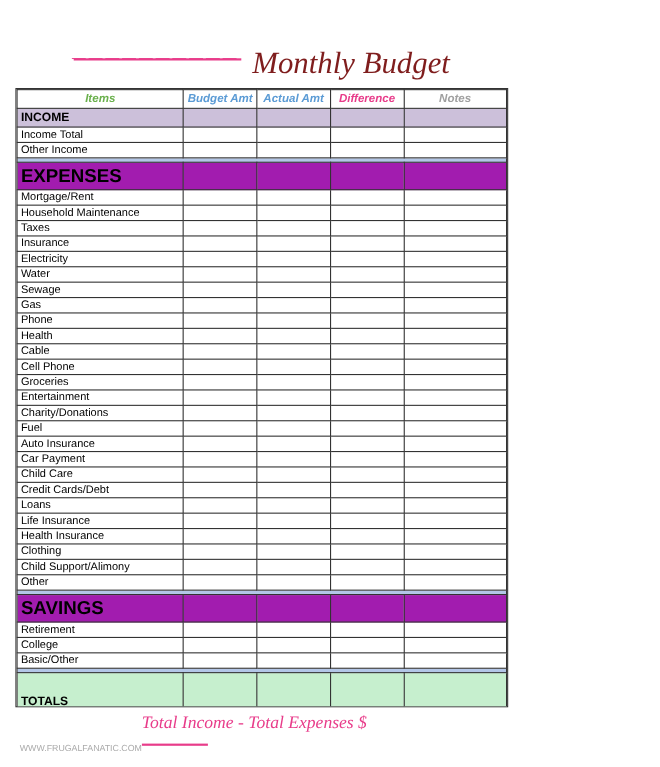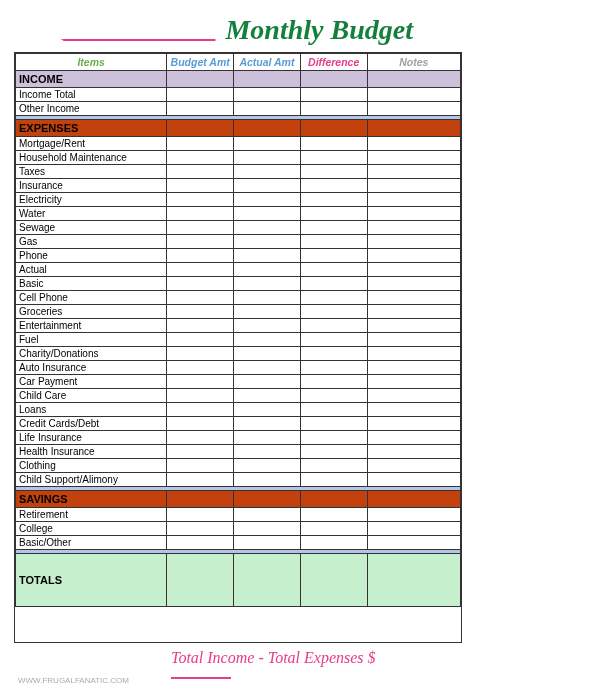--- a/index.html
+++ b/index.html
@@ -29,24 +29,25 @@
       font-size: 22px;
       color: #e83c8a;
       letter-spacing: 3px;
       font-style: italic;
       text-decoration: underline;
       text-decoration-color: #e83c8a;
       font-weight: normal;
     }
     .header-title {
       font-size: 28px;
-      color: #15803d;
+      color: #7f1d1d;
       font-family: Georgia, serif;
       font-style: italic;
-      font-weight: bold;
+      font-weight: normal;
+      margin-top: 28px;
     }
     .table-wrap {
       border: 1.5px solid #333;
       flex: 1;
       display: flex;
       flex-direction: column;
       overflow: hidden;
     }
     table {
       width: 100%;
@@ -71,23 +72,23 @@
     .th-diff { color: #e83c8a; font-style: italic; }
     .th-notes { color: #a0a0a0; font-style: italic; }
 
     tbody tr td {
       border: 1px solid #333;
       padding: 1px 3px;
       font-size: 10px;
       height: 14px;
     }
     .section-header td {
-      background: #c2410c;
+      background: #a21caf;
       font-weight: bold;
-      font-size: 11px;
+      font-size: 17px;
       padding: 2px 3px;
     }
     .section-header-purple td {
       background: #ccc0da;
       font-weight: bold;
       font-size: 11px;
       padding: 2px 3px;
     }
     .gap-row td {
       background: #b3c6e7;
@@ -108,21 +109,20 @@
       padding: 6px 4px 4px 4px;
       display: flex;
       align-items: flex-end;
       justify-content: space-between;
     }
     .footer-formula {
       font-size: 16px;
       color: #e83c8a;
       font-style: italic;
       font-family: Georgia, serif;
-      margin-left: 42px;
     }
     .footer-url {
       font-size: 8px;
       color: #aaa;
     }
     .underline-blank {
       display: inline-block;
       border-bottom: 2px solid #e83c8a;
       width: 60px;
       margin-bottom: 2px;
@@ -243,28 +243,28 @@
             <td></td>
           </tr>
           <tr class="normal-row">
             <td>Phone</td>
             <td></td>
             <td></td>
             <td></td>
             <td></td>
           </tr>
           <tr class="normal-row">
-            <td>Actual</td>
-            <td></td>
-            <td></td>
-            <td></td>
-            <td></td>
-          </tr>
-          <tr class="normal-row">
-            <td>Basic</td>
+            <td>Health</td>
+            <td></td>
+            <td></td>
+            <td></td>
+            <td></td>
+          </tr>
+          <tr class="normal-row">
+            <td>Cable</td>
             <td></td>
             <td></td>
             <td></td>
             <td></td>
           </tr>
           <tr class="normal-row">
             <td>Cell Phone</td>
             <td></td>
             <td></td>
             <td></td>
@@ -278,34 +278,34 @@
             <td></td>
           </tr>
           <tr class="normal-row">
             <td>Entertainment</td>
             <td></td>
             <td></td>
             <td></td>
             <td></td>
           </tr>
           <tr class="normal-row">
+            <td>Charity/Donations</td>
+            <td></td>
+            <td></td>
+            <td></td>
+            <td></td>
+          </tr>
+          <tr class="normal-row">
             <td>Fuel</td>
             <td></td>
             <td></td>
             <td></td>
             <td></td>
           </tr>
           <tr class="normal-row">
-            <td>Charity/Donations</td>
-            <td></td>
-            <td></td>
-            <td></td>
-            <td></td>
-          </tr>
-          <tr class="normal-row">
             <td>Auto Insurance</td>
             <td></td>
             <td></td>
             <td></td>
             <td></td>
           </tr>
           <tr class="normal-row">
             <td>Car Payment</td>
             <td></td>
             <td></td>
@@ -313,34 +313,34 @@
             <td></td>
           </tr>
           <tr class="normal-row">
             <td>Child Care</td>
             <td></td>
             <td></td>
             <td></td>
             <td></td>
           </tr>
           <tr class="normal-row">
+            <td>Credit Cards/Debt</td>
+            <td></td>
+            <td></td>
+            <td></td>
+            <td></td>
+          </tr>
+          <tr class="normal-row">
             <td>Loans</td>
             <td></td>
             <td></td>
             <td></td>
             <td></td>
           </tr>
           <tr class="normal-row">
-            <td>Credit Cards/Debt</td>
-            <td></td>
-            <td></td>
-            <td></td>
-            <td></td>
-          </tr>
-          <tr class="normal-row">
             <td>Life Insurance</td>
             <td></td>
             <td></td>
             <td></td>
             <td></td>
           </tr>
           <tr class="normal-row">
             <td>Health Insurance</td>
             <td></td>
             <td></td>
@@ -349,20 +349,27 @@
           </tr>
           <tr class="normal-row">
             <td>Clothing</td>
             <td></td>
             <td></td>
             <td></td>
             <td></td>
           </tr>
           <tr class="normal-row">
             <td>Child Support/Alimony</td>
+            <td></td>
+            <td></td>
+            <td></td>
+            <td></td>
+          </tr>
+          <tr class="normal-row">
+            <td>Other</td>
             <td></td>
             <td></td>
             <td></td>
             <td></td>
           </tr>
           <tr class="gap-row">
             <td colspan="5"></td>
           </tr>
           <tr class="section-header">
             <td><b>SAVINGS</b></td>

